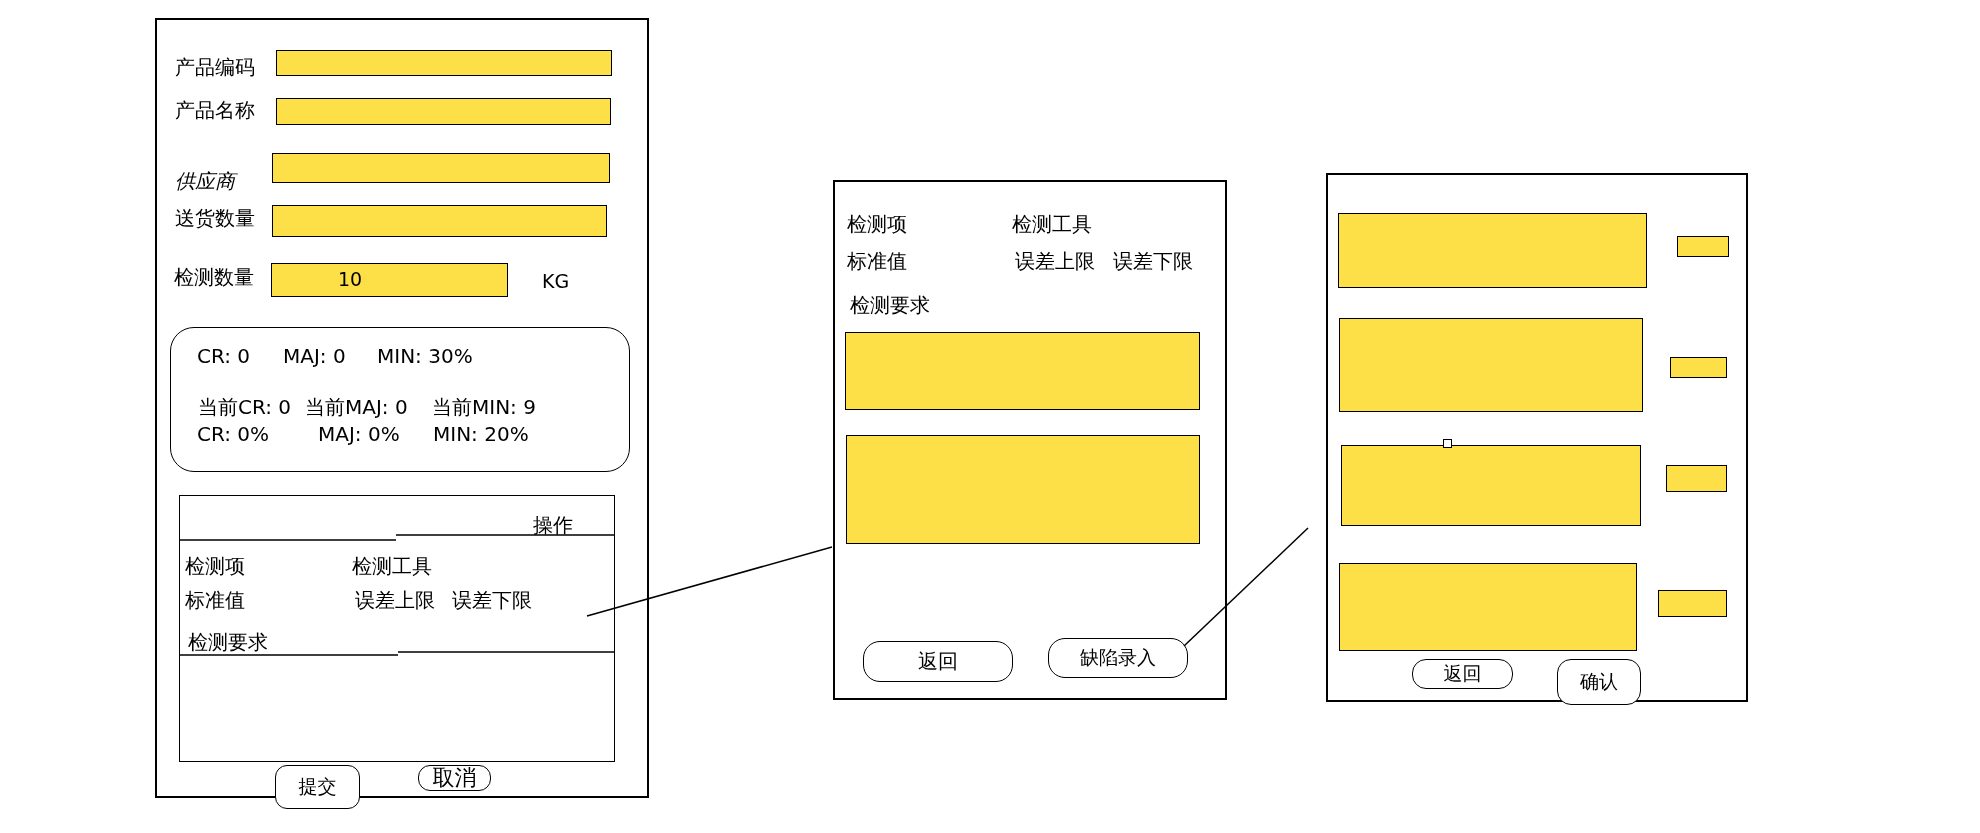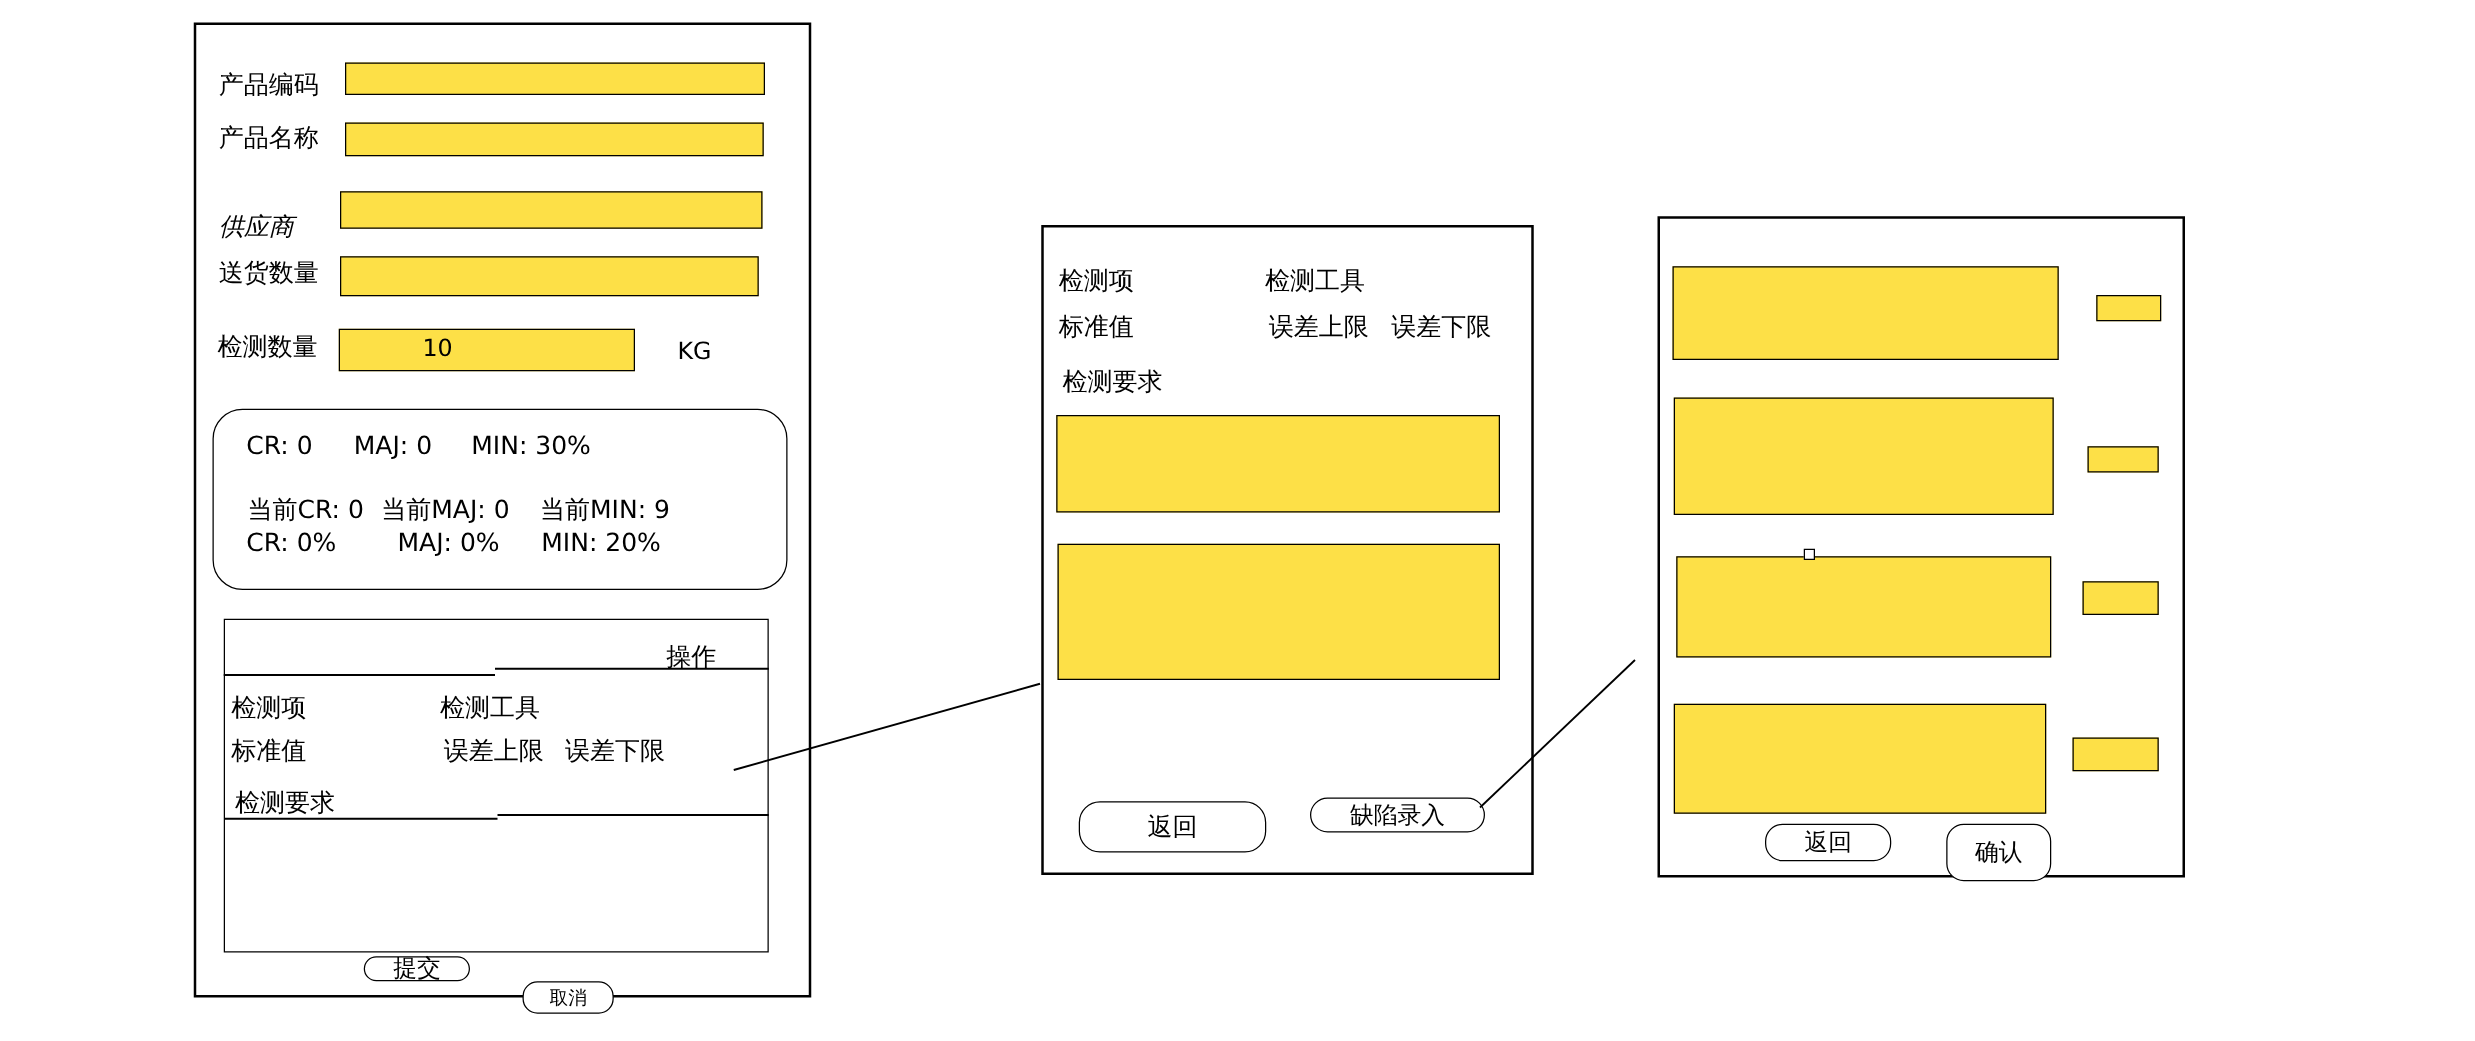--- a/index.html
+++ b/index.html
@@ -31,34 +31,34 @@
   #lp-s2a{left:198px;} #lp-s2b{left:305px;} #lp-s2c{left:432px;}
   #lp-s3a{left:197px;text-align:right;} #lp-s3b{left:307px;margin-left:11px;} #lp-s3c{left:433px;}
   #lp-table{left:179px;top:495px;width:436px;height:267px;border:1.5px solid #000;background:#fff;}
   #lp-op{left:533px;top:514px;}
   #lp-t-item{left:185px;top:555px;}
   #lp-t-tool{left:352px;top:555px;}
   #lp-t-std{left:185px;top:589px;}
   #lp-t-up{left:355px;top:589px;}
   #lp-t-low{left:452px;top:589px;}
   #lp-t-req{left:188px;top:631px;}
-  #lp-btn-submit{left:275px;top:765px;width:85px;height:20px;border-radius:12px;font-size:19px;margin-left:16px;}
-  #lp-btn-cancel{left:418px;top:765px;width:73px;height:26px;border-radius:12px;font-size:15px;margin-top:20px;}
+  #lp-btn-submit{left:275px;top:765px;width:85px;height:44px;border-radius:12px;font-size:19px;}
+  #lp-btn-cancel{left:418px;top:765px;width:73px;height:26px;border-radius:12px;font-size:22px;}
 
   #mid-panel{left:833px;top:180px;width:394px;height:520px;}
   #mp-item{left:847px;top:213px;}
   #mp-tool{left:1012px;top:213px;}
   #mp-std{left:847px;top:250px;}
   #mp-up{left:1015px;top:250px;}
   #mp-low{left:1113px;top:250px;}
   #mp-req{left:850px;top:294px;}
   #mp-boxa{left:845px;top:332px;width:355px;height:78px;}
   #mp-boxb{left:846px;top:435px;width:354px;height:109px;}
   #mp-btn-back{left:863px;top:641px;width:150px;height:41px;border-radius:17px;font-size:20px;}
-  #mp-btn-defect{left:1048px;top:638px;width:140px;height:28px;border-radius:17px;font-size:19px;}
+  #mp-btn-defect{left:1048px;top:638px;width:140px;height:40px;border-radius:17px;font-size:19px;}
 
   #right-panel{left:1326px;top:173px;width:422px;height:529px;}
   #rp-box1{left:1338px;top:213px;width:309px;height:75px;}
   #rp-small1{left:1677px;top:236px;width:52px;height:21px;}
   #rp-box2{left:1339px;top:318px;width:304px;height:94px;}
   #rp-small2{left:1670px;top:357px;width:57px;height:21px;}
   #rp-box3{left:1341px;top:445px;width:300px;height:81px;}
   #rp-handle{left:1443px;top:439px;width:9px;height:9px;border:1.5px solid #000;background:#fff;}
   #rp-small3{left:1666px;top:465px;width:61px;height:27px;}
   #rp-box4{left:1339px;top:563px;width:298px;height:88px;}

